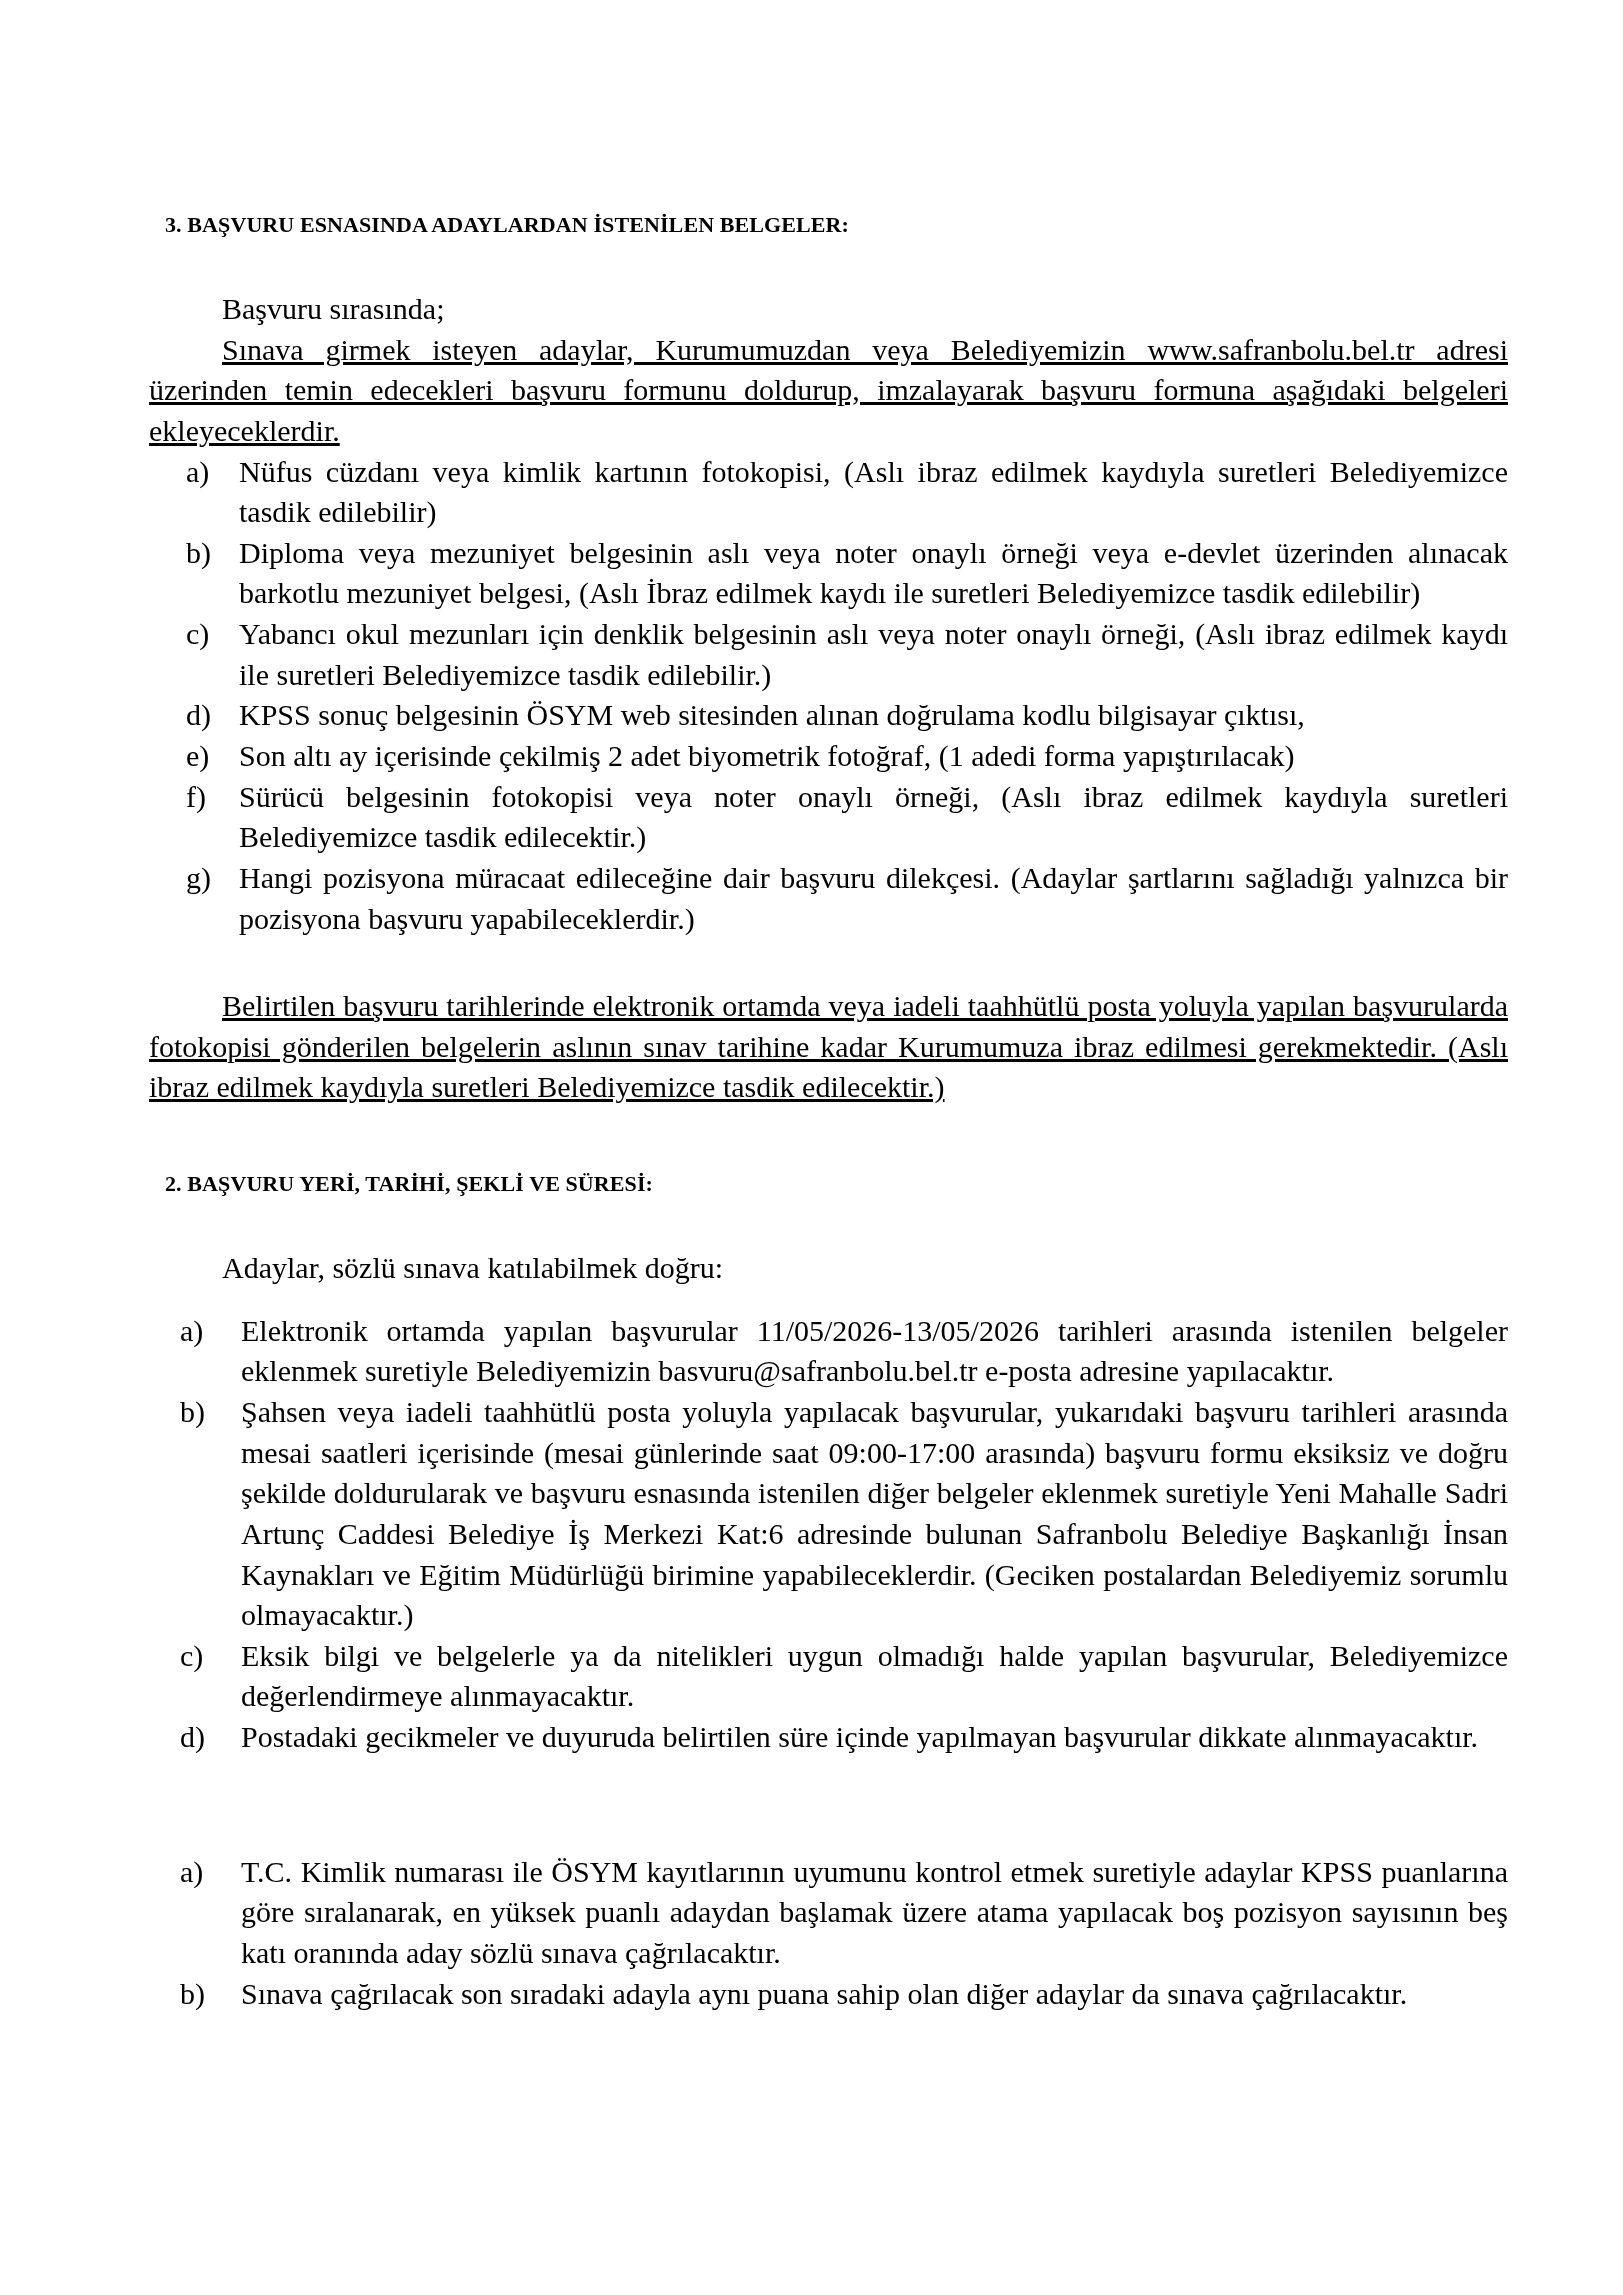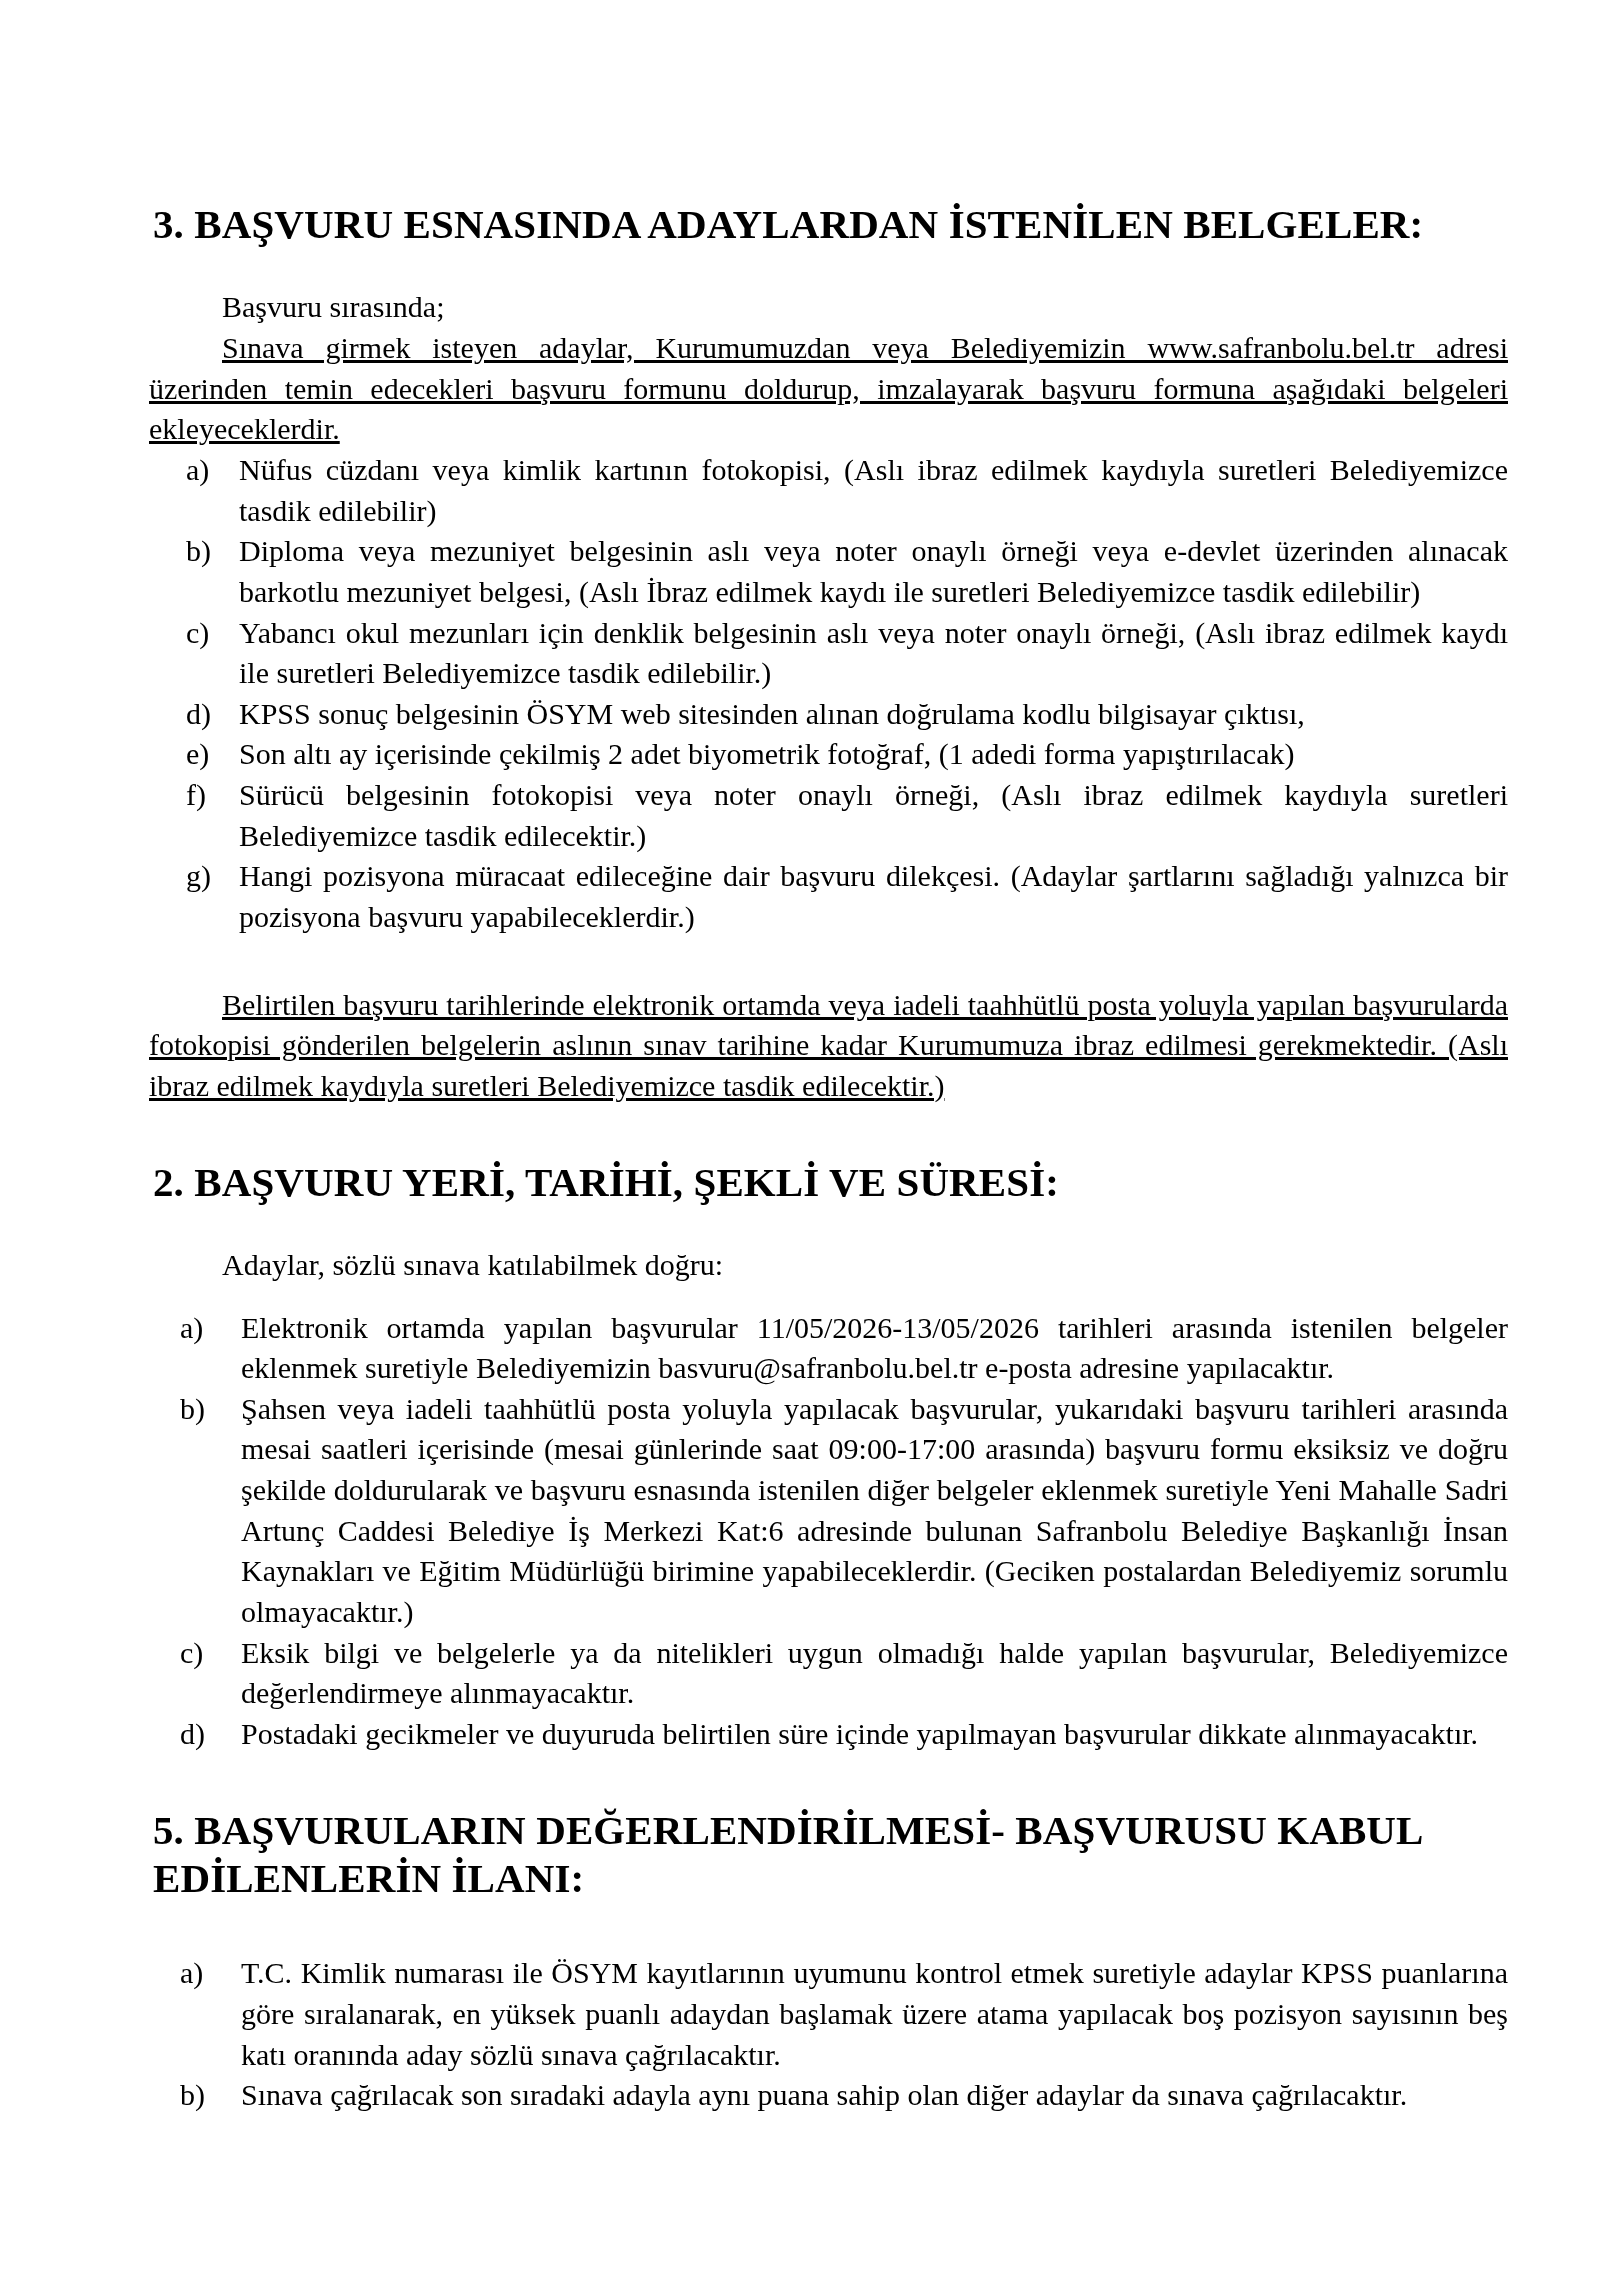--- a/index.html
+++ b/index.html
@@ -19,24 +19,24 @@
     background: #ffffff;
     box-sizing: border-box;
     padding: 196px 115px 118px 149px;
     overflow: hidden;
   }
   .content {
     width: 1359px;
   }
 
   h2.section-heading {
-    font-size: 41px;
+    font-size: 22px;
     font-weight: bold;
     line-height: 1.18;
-    margin: 4px;
+    margin: 16px;
     letter-spacing: 0.1px;
     text-align: left;
   }
   .heading-3 { margin-left: 0px; }
   .heading-4 { margin-left: 0px; }
   .heading-5 { margin-left: -6.5px; }
 
   p.body-para {
     font-size: 30px;
     line-height: 1.355;
@@ -171,21 +171,20 @@
         <span>Eksik bilgi ve belgelerle ya da nitelikleri uygun olmadığı halde yapılan başvurular, Belediyemizce değerlendirmeye alınmayacaktır.</span>
       </li>
       <li>
         <span class="marker">d)</span>
         <span>Postadaki gecikmeler ve duyuruda belirtilen süre içinde yapılmayan başvurular dikkate alınmayacaktır.</span>
       </li>
     </ol>
 
     <div class="gap-l"></div>
 
-    <h2 class="section-heading heading-5">5. BAŞVURULARIN DEĞERLENDİRİLMESİ- BAŞVURUSU KABUL EDİLENLERİN İLANI:</h2>
 
     <div class="gap-l"></div>
 
     <ol class="alpha-list list-s5">
       <li>
         <span class="marker">a)</span>
         <span>T.C. Kimlik numarası ile ÖSYM kayıtlarının uyumunu kontrol etmek suretiyle adaylar KPSS puanlarına göre sıralanarak, en yüksek puanlı adaydan başlamak üzere atama yapılacak boş pozisyon sayısının beş katı oranında aday sözlü sınava çağrılacaktır.</span>
       </li>
       <li>
         <span class="marker">b)</span>

